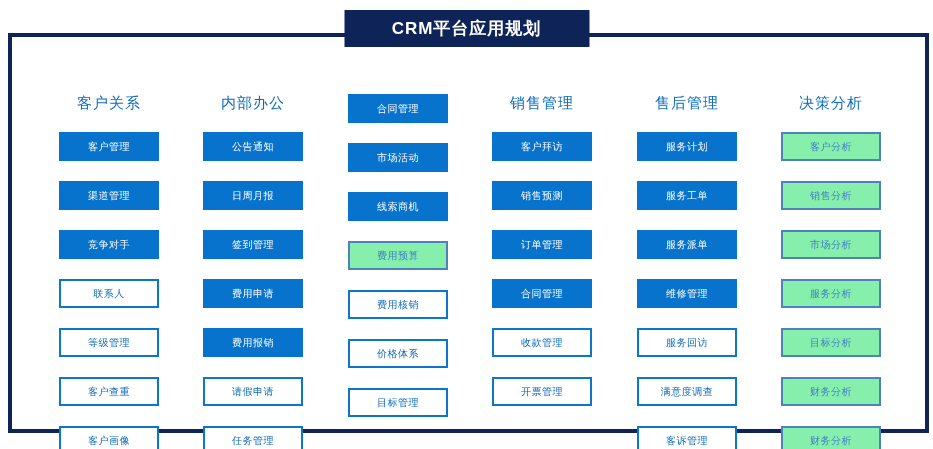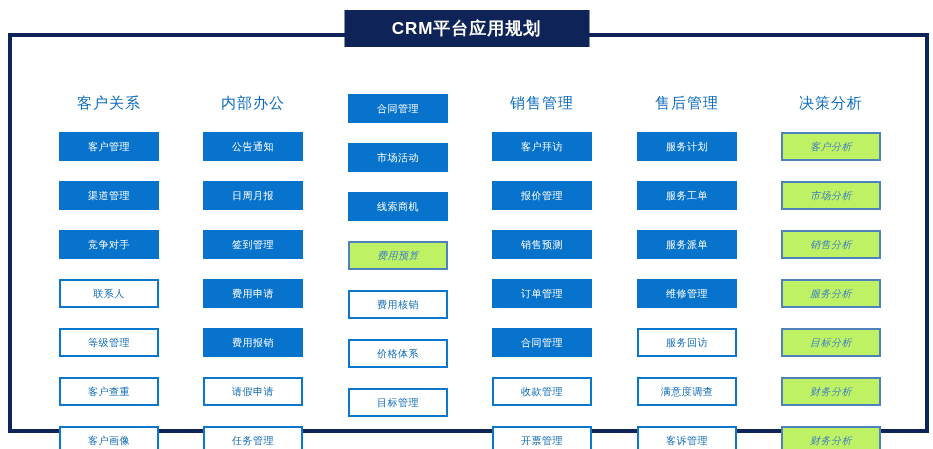--- a/index.html
+++ b/index.html
@@ -54,24 +54,23 @@
   .box.filled {
     background: var(--fillBlue, #0873cc);
     color: #ffffff;
   }
   .box.outline {
     background: #ffffff;
     border: 2px solid var(--outlineBlue, #0a76cc);
     color: var(--outlineText, #0c6ab8);
   }
   .box.outline-muted {
-    background: #bef264;
+    background: #86efac;
     border: 2px solid var(--mutedBlue, #4f81bd);
     color: var(--mutedText, #3f7dc4);
-    font-style: italic;
   }
 </style>
 </head>
 <body style="--navy: #0e2357; --fillBlue: #0873cc; --outlineBlue: #0a76cc; --outlineText: #0c6ab8; --mutedBlue: #4f81bd; --mutedText: #3f7dc4; --headerBlue: #0d6cc0;">
 
 <div class="frame"></div>
 
 <div class="banner">
   <span>CRM平台应用规划</span>
 </div>
@@ -102,40 +101,39 @@
       <div class="box filled">市场活动</div>
       <div class="box filled">线索商机</div>
       <div class="box outline-muted">费用预算</div>
       <div class="box outline">费用核销</div>
       <div class="box outline">价格体系</div>
       <div class="box outline">目标管理</div>
     </div>
     <div class="col" style="left: 492px;">
       <div class="col-header">销售管理</div>
       <div class="box filled">客户拜访</div>
-      <div class="box filled">报价管理</div>
       <div class="box filled">销售预测</div>
       <div class="box filled">订单管理</div>
       <div class="box filled">合同管理</div>
       <div class="box outline">收款管理</div>
       <div class="box outline">开票管理</div>
     </div>
     <div class="col" style="left: 637px;">
       <div class="col-header">售后管理</div>
       <div class="box filled">服务计划</div>
       <div class="box filled">服务工单</div>
       <div class="box filled">服务派单</div>
       <div class="box filled">维修管理</div>
       <div class="box outline">服务回访</div>
       <div class="box outline">满意度调查</div>
       <div class="box outline">客诉管理</div>
     </div>
     <div class="col" style="left: 781px;">
       <div class="col-header">决策分析</div>
       <div class="box outline-muted">客户分析</div>
+      <div class="box outline-muted">销售分析</div>
       <div class="box outline-muted">市场分析</div>
-      <div class="box outline-muted">销售分析</div>
       <div class="box outline-muted">服务分析</div>
       <div class="box outline-muted">目标分析</div>
       <div class="box outline-muted">财务分析</div>
       <div class="box outline-muted">财务分析</div>
     </div>
   </div>
 
 </body></html>

